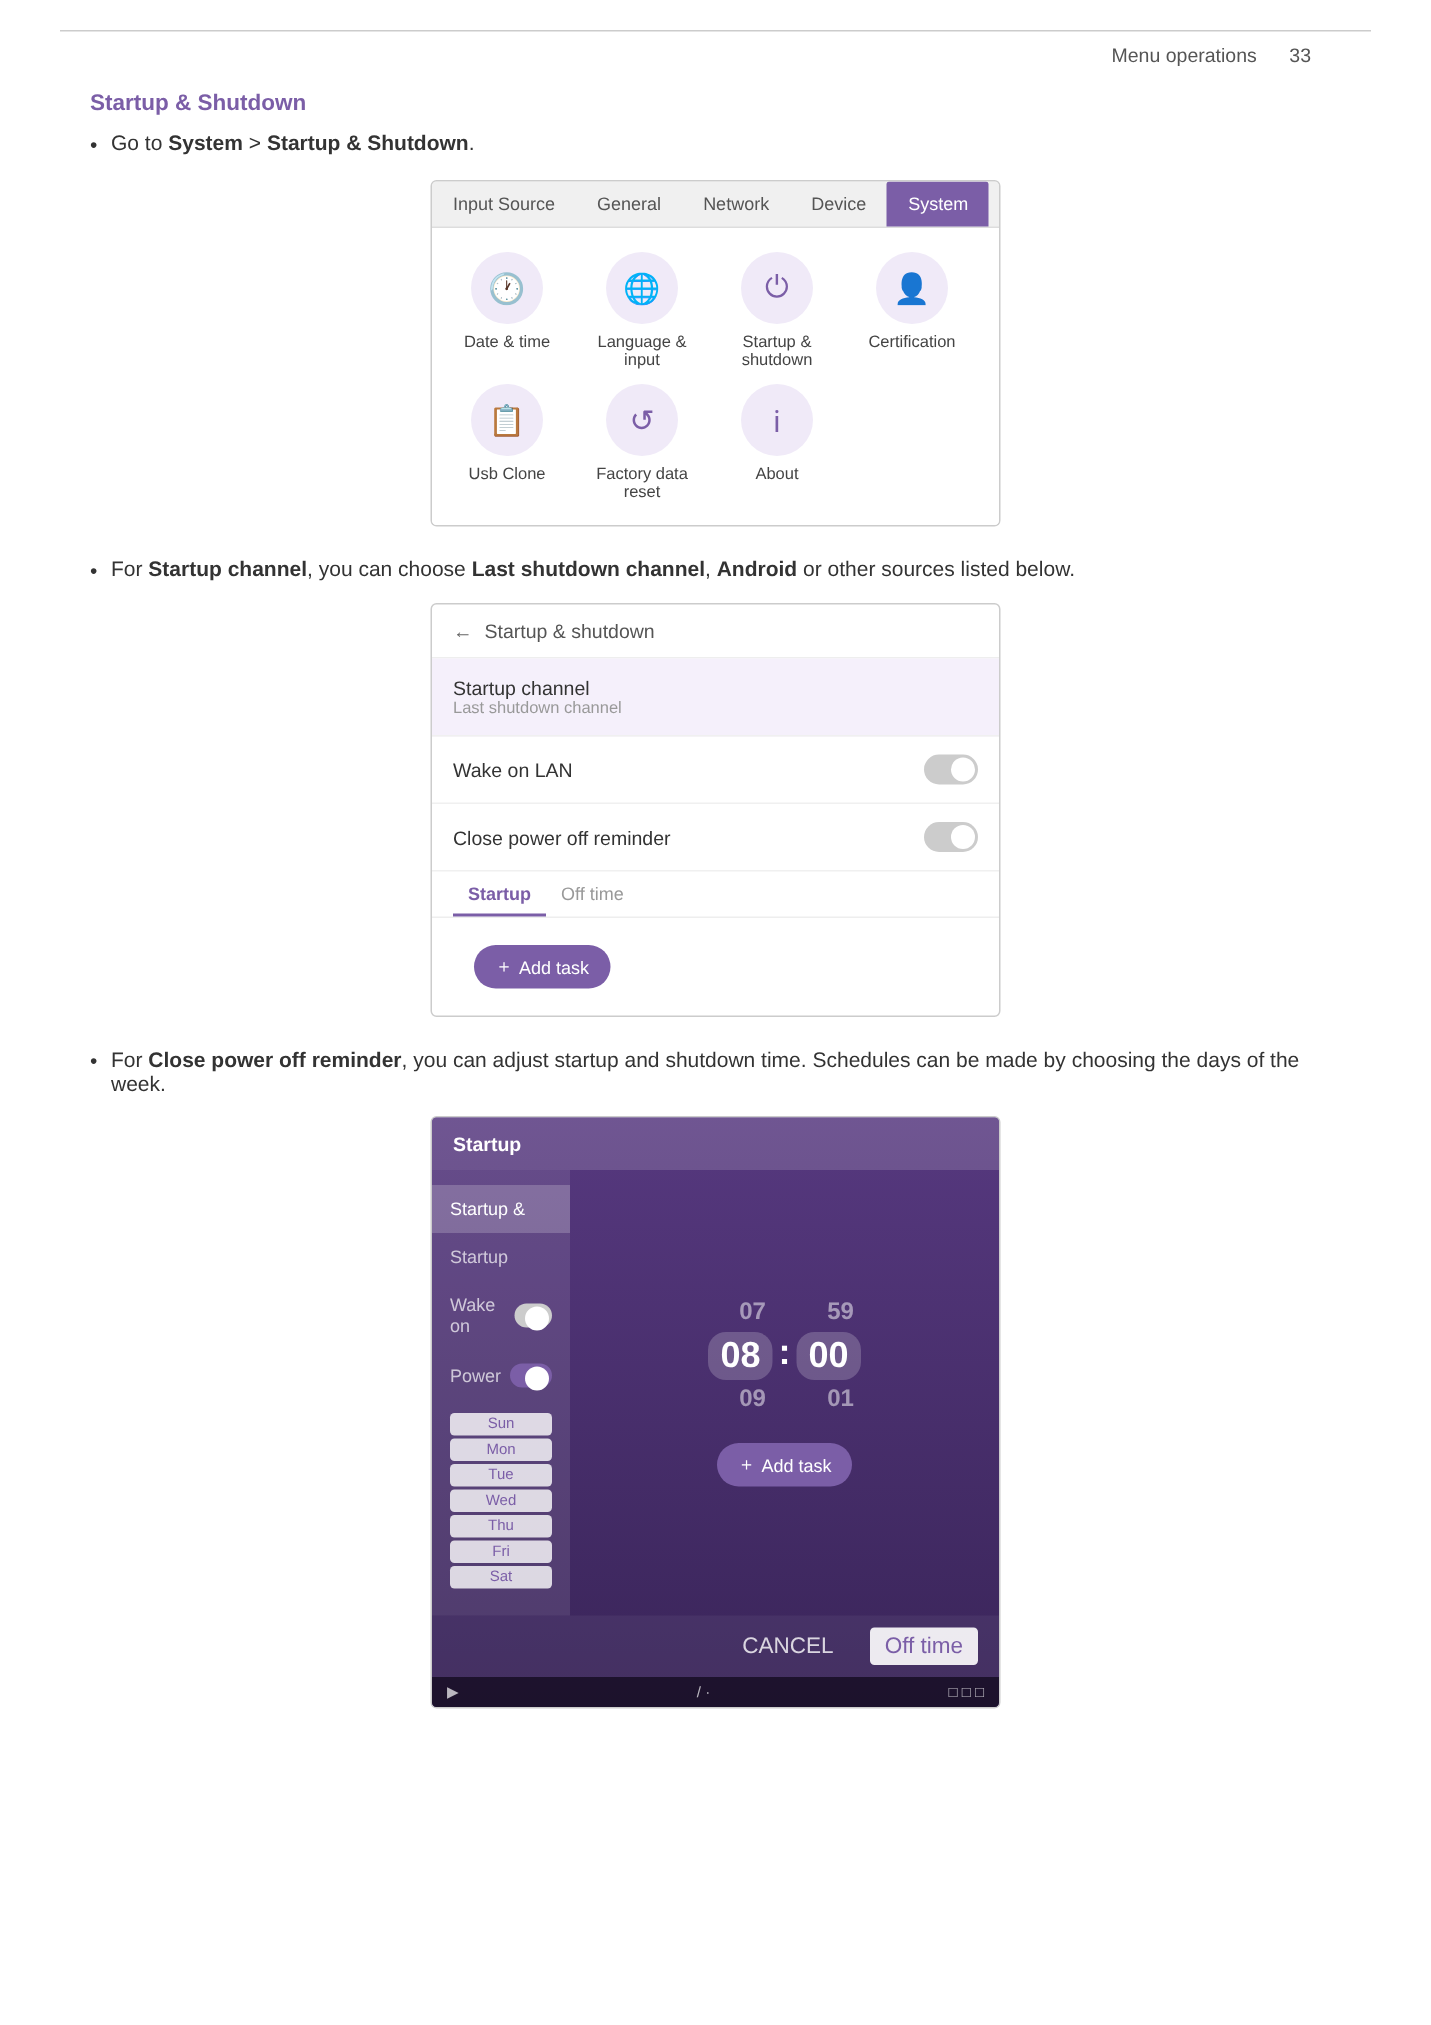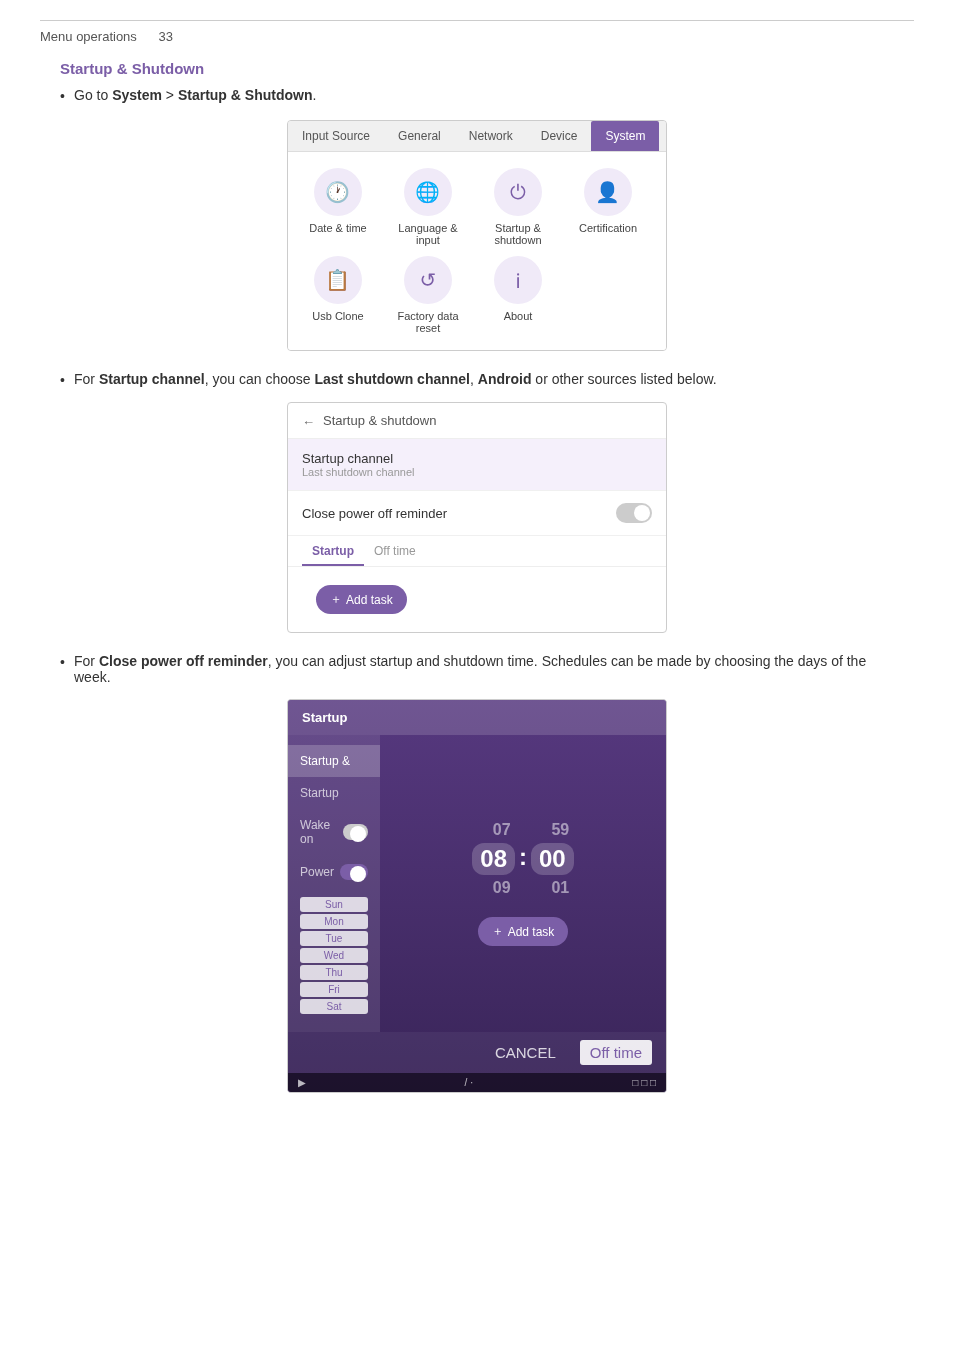--- a/index.html
+++ b/index.html
@@ -16,21 +16,21 @@
       width: 954px;
       padding: 20px 0;
     }
 
     
     .header-line {
       border-top: 1px solid #ccc;
       margin: 0 40px;
       padding-top: 8px;
       display: flex;
-      justify-content: flex-start;
+      justify-content: flex-end;
       align-items: center;
       margin-bottom: 16px;
     }
 
     .page-info {
       font-size: 13px;
       color: #555;
       padding-right: 40px;
     }
 
@@ -466,20 +466,24 @@
         <span>Startup &amp; shutdown</span>
       </div>
 
       <div class="panel-row highlighted">
         <div>
           <div>Startup channel</div>
           <div class="panel-row-label-sub">Last shutdown channel</div>
         </div>
       </div>
 
+      <div class="panel-row">
+        <span>Wake on LAN</span>
+        <div class="toggle-off"></div>
+      </div>
 
       <div class="panel-row">
         <span>Close power off reminder</span>
         <div class="toggle-off"></div>
       </div>
 
       <div class="tab-row">
         <div class="tab-link active">Startup</div>
         <div class="tab-link">Off time</div>
       </div>

